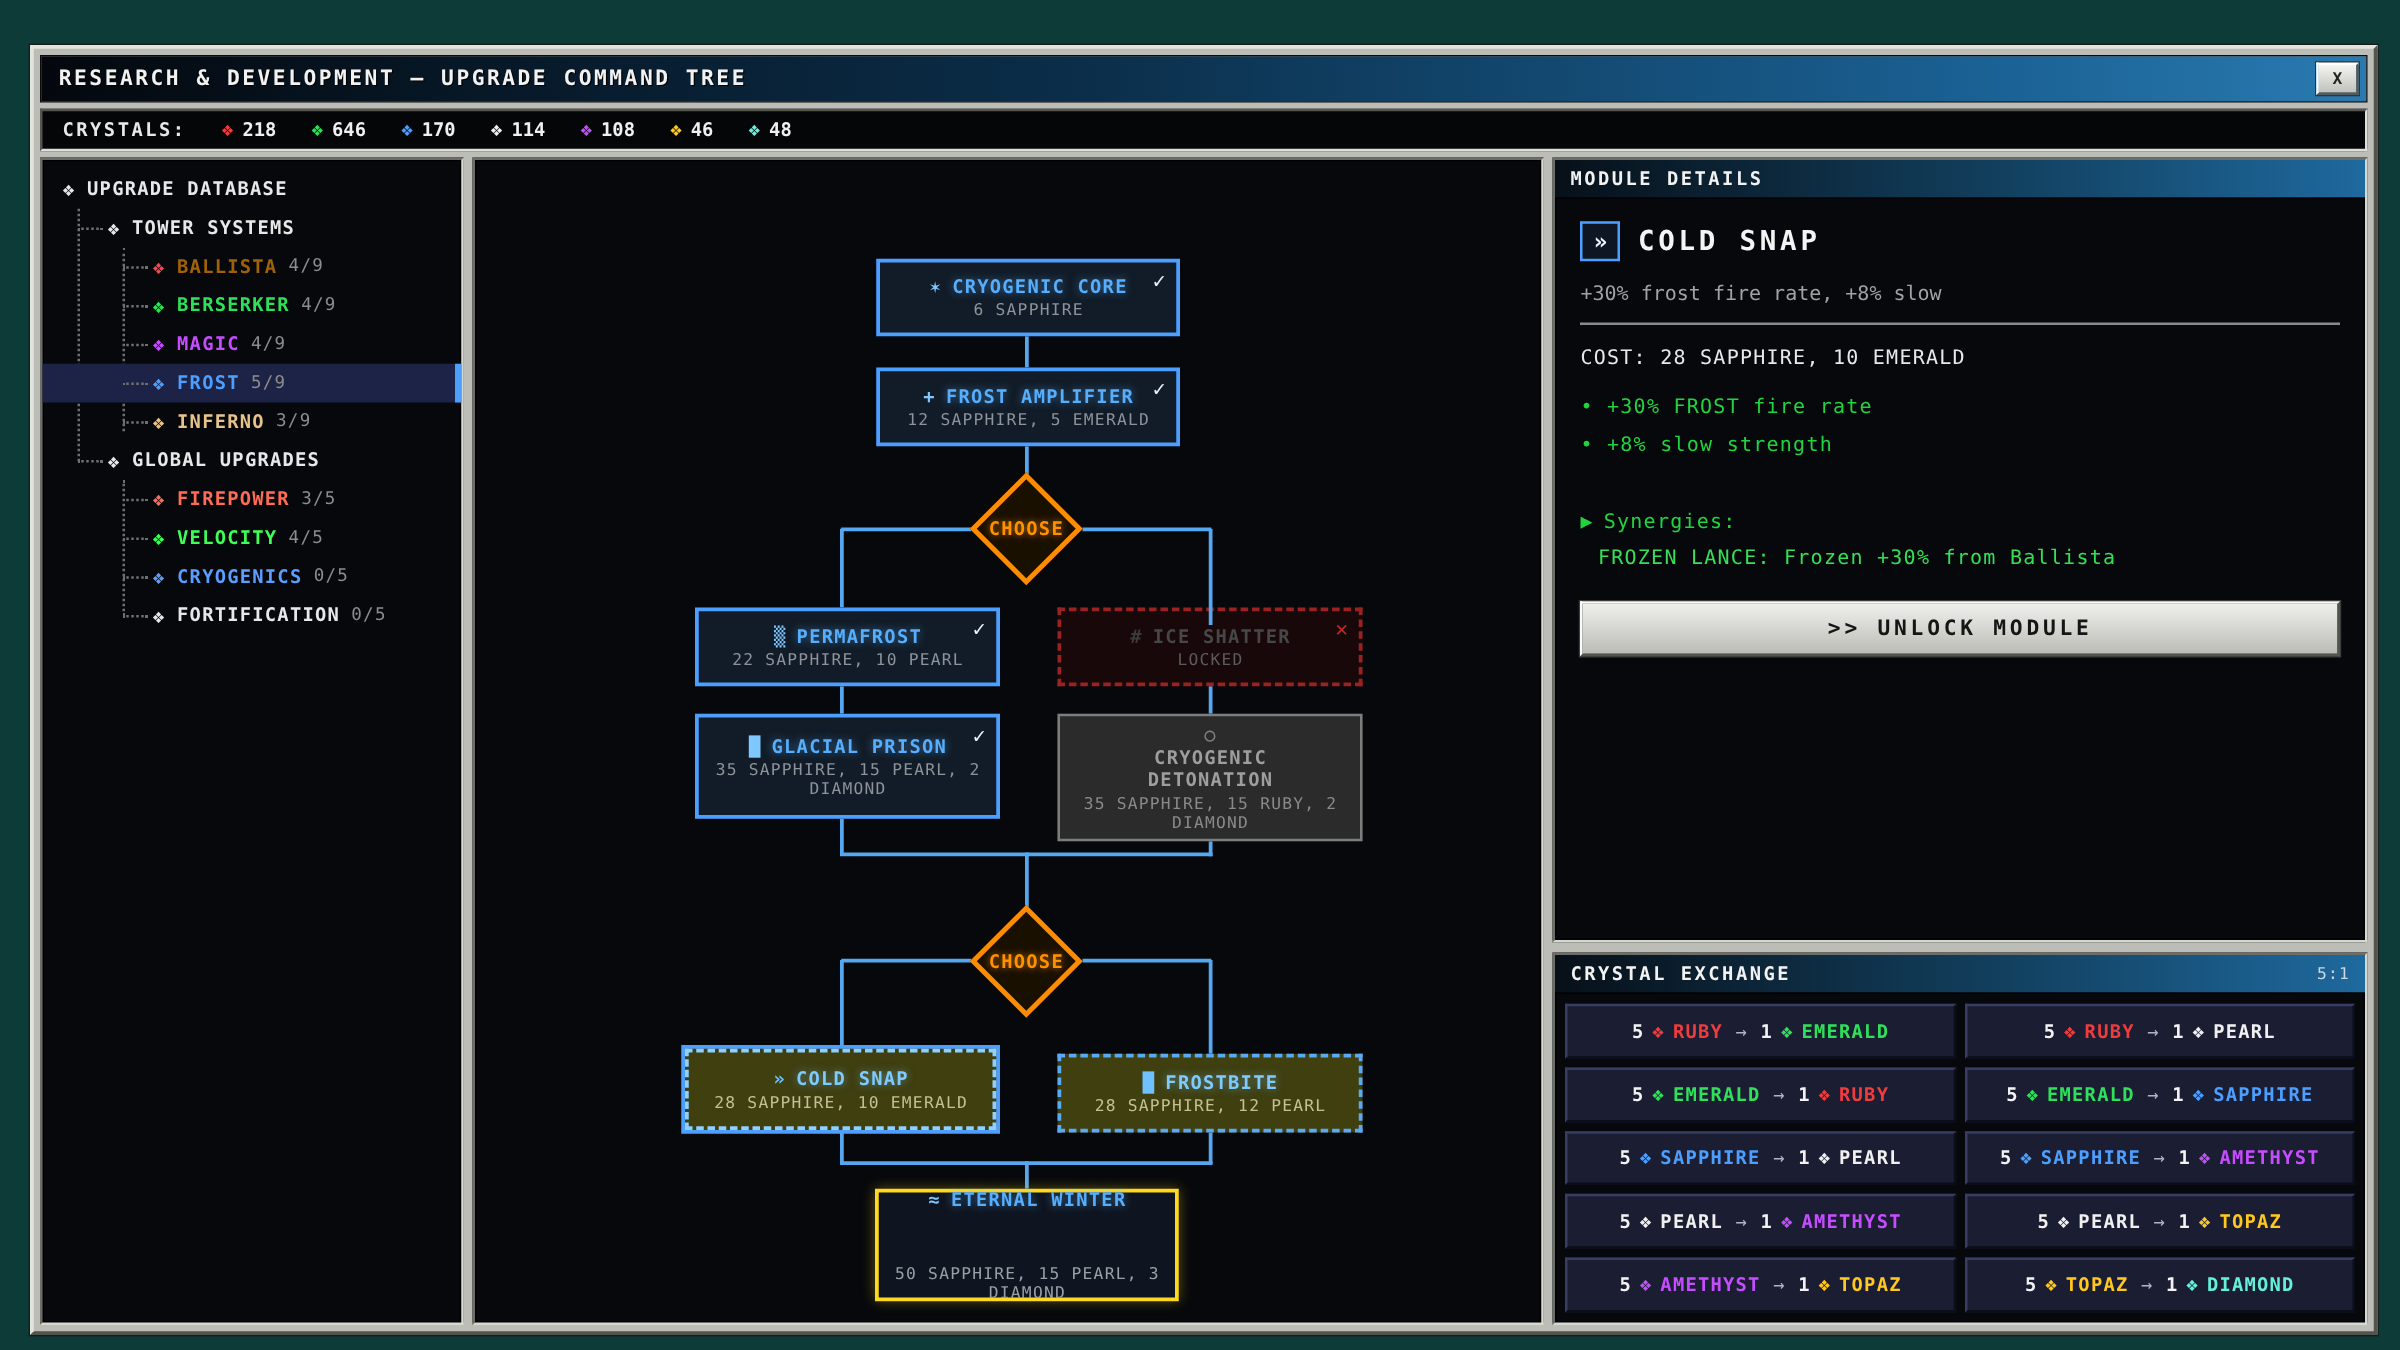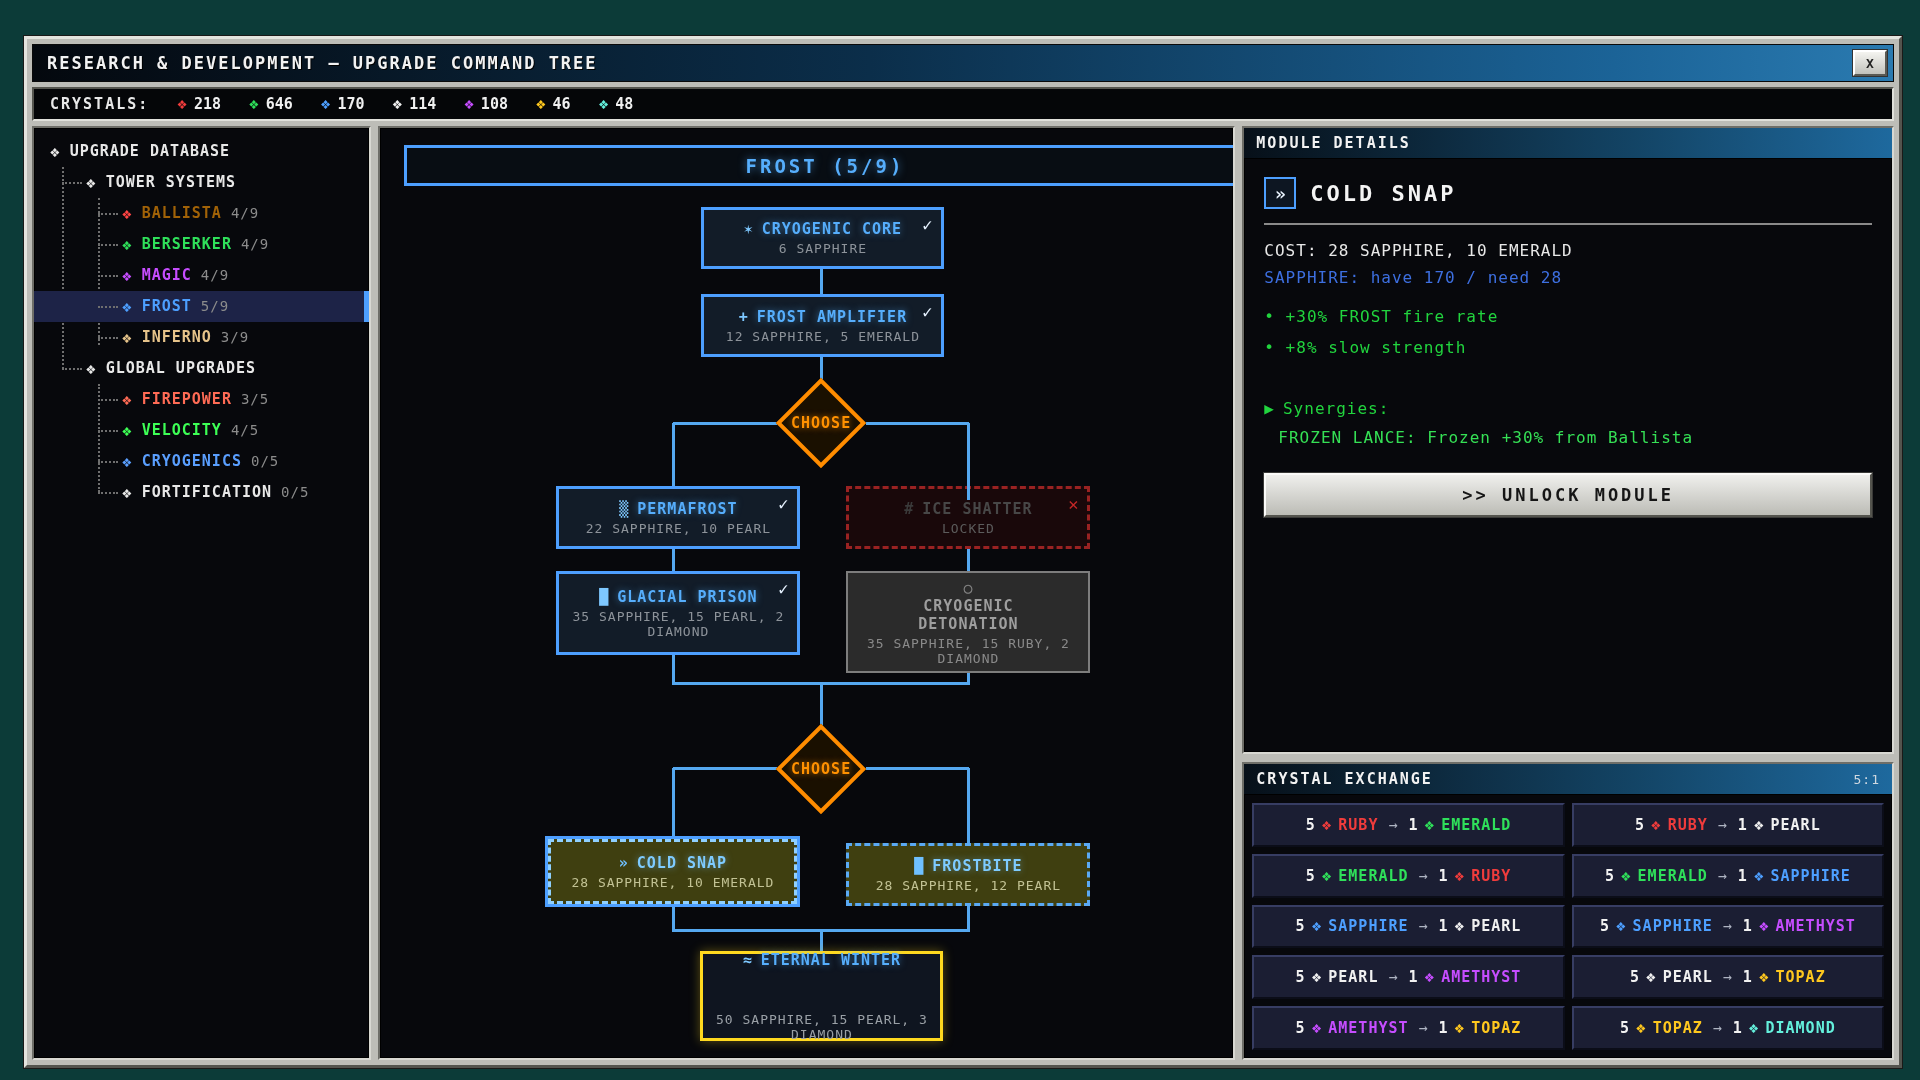--- a/index.html
+++ b/index.html
@@ -221,21 +221,20 @@
         <span class="scount">0/5</span>
       </div>
       <div class="srow lvl2">
         <span class="gem" style="color: rgb(232, 232, 232);">❖</span>
         <span class="slabel" style="color: rgb(232, 232, 232);">FORTIFICATION</span>
         <span class="scount">0/5</span>
       </div>
     </div>
 
     <div class="panel center">
-      <div class="tree-header">FROST (5/9)</div>
 
       <div class="conn v" style="left:440px;top:141px;height:25px;"></div>
       <div class="conn v" style="left:440px;top:229px;height:23px;"></div>
       <div class="conn h" style="left:293px;top:294px;width:104px;"></div>
       <div class="conn v" style="left:292px;top:295px;height:63px;"></div>
       <div class="conn h" style="left:486px;top:294px;width:103px;"></div>
       <div class="conn v over" style="left:587px;top:295px;height:77px;"></div>
       <div class="conn v" style="left:587px;top:421px;height:22px;"></div>
       <div class="conn v" style="left:292px;top:421px;height:22px;"></div>
       <div class="conn v" style="left:292px;top:527px;height:28px;"></div>
@@ -337,23 +336,23 @@
 
       <div class="panel module">
         <div class="phead">
           <span>MODULE DETAILS</span>
         </div>
         <div class="mbody">
           <div class="mtitle-row">
             <span class="micon">»</span>
             <span class="mtitle">COLD SNAP</span>
           </div>
+          <div class="mdesc">+30% frost fire rate, +8% slow</div>
           <hr class="mhr">
           <div class="mline white">COST: 28 SAPPHIRE, 10 EMERALD</div>
-          <div class="mline blue">SAPPHIRE: have 170 / need 28</div>
           <div class="mbullets">
             <div class="mbul">• +30% FROST fire rate</div>
             <div class="mbul">• +8% slow strength</div>
           </div>
           <div class="msyn">
             <span class="tri">▶</span><span>Synergies:</span>
           </div>
           <div class="msynline">FROZEN LANCE: Frozen +30% from Ballista</div>
           <button class="unlock">&gt;&gt; UNLOCK MODULE</button>
         </div>

